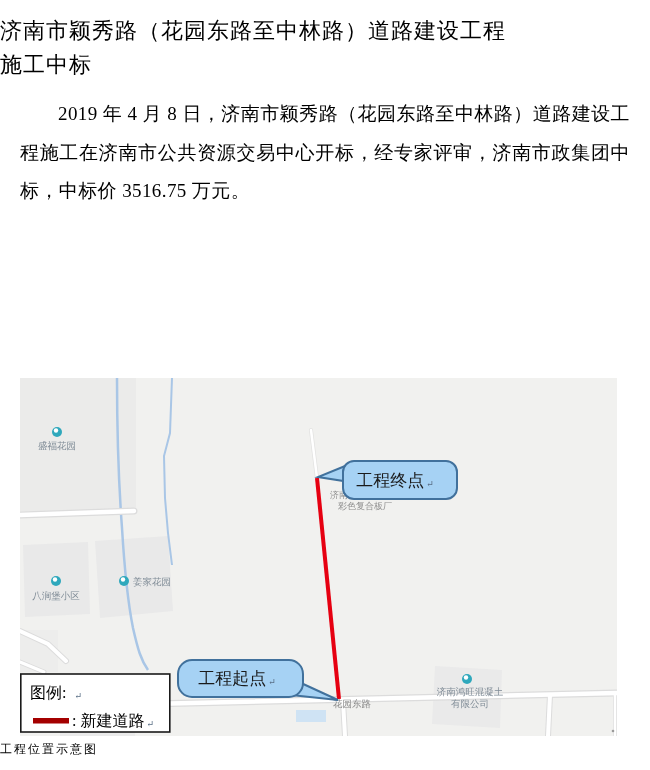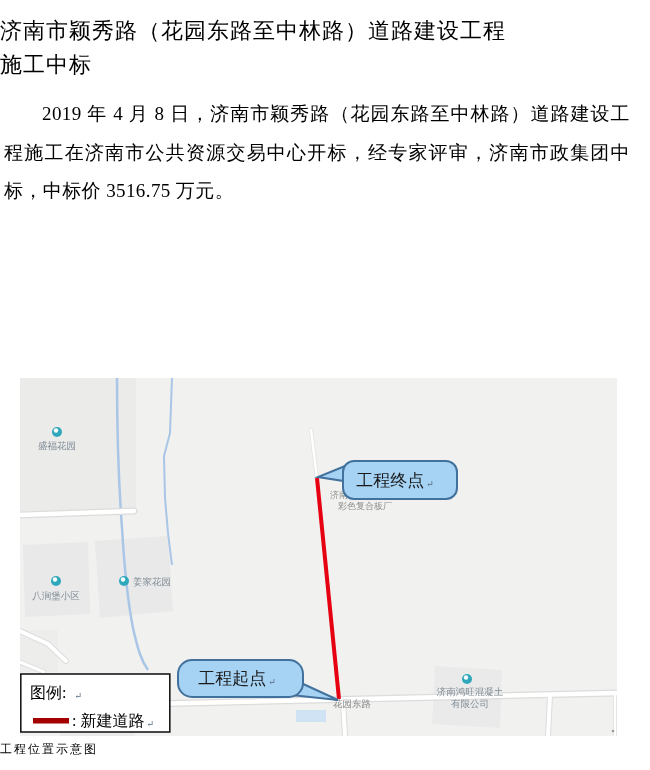--- a/index.html
+++ b/index.html
@@ -15,21 +15,21 @@
   }
   .doc-title {
     padding-top: 14px;
     text-align: left;
     font-size: 22px;
     font-weight: normal;
     line-height: 34px;
     letter-spacing: 1px;
   }
   .doc-body {
-    margin: 13px 20px 0 4px;
+    margin: 13px 20px 0 20px;
     font-size: 19px;
     line-height: 38.5px;
     text-align: justify;
     letter-spacing: 0.4px;
   }
   .doc-body p { text-indent: 2em; margin: 0; }
   .map-wrap {
     position: absolute;
     left: 20px;
     top: 378px;

